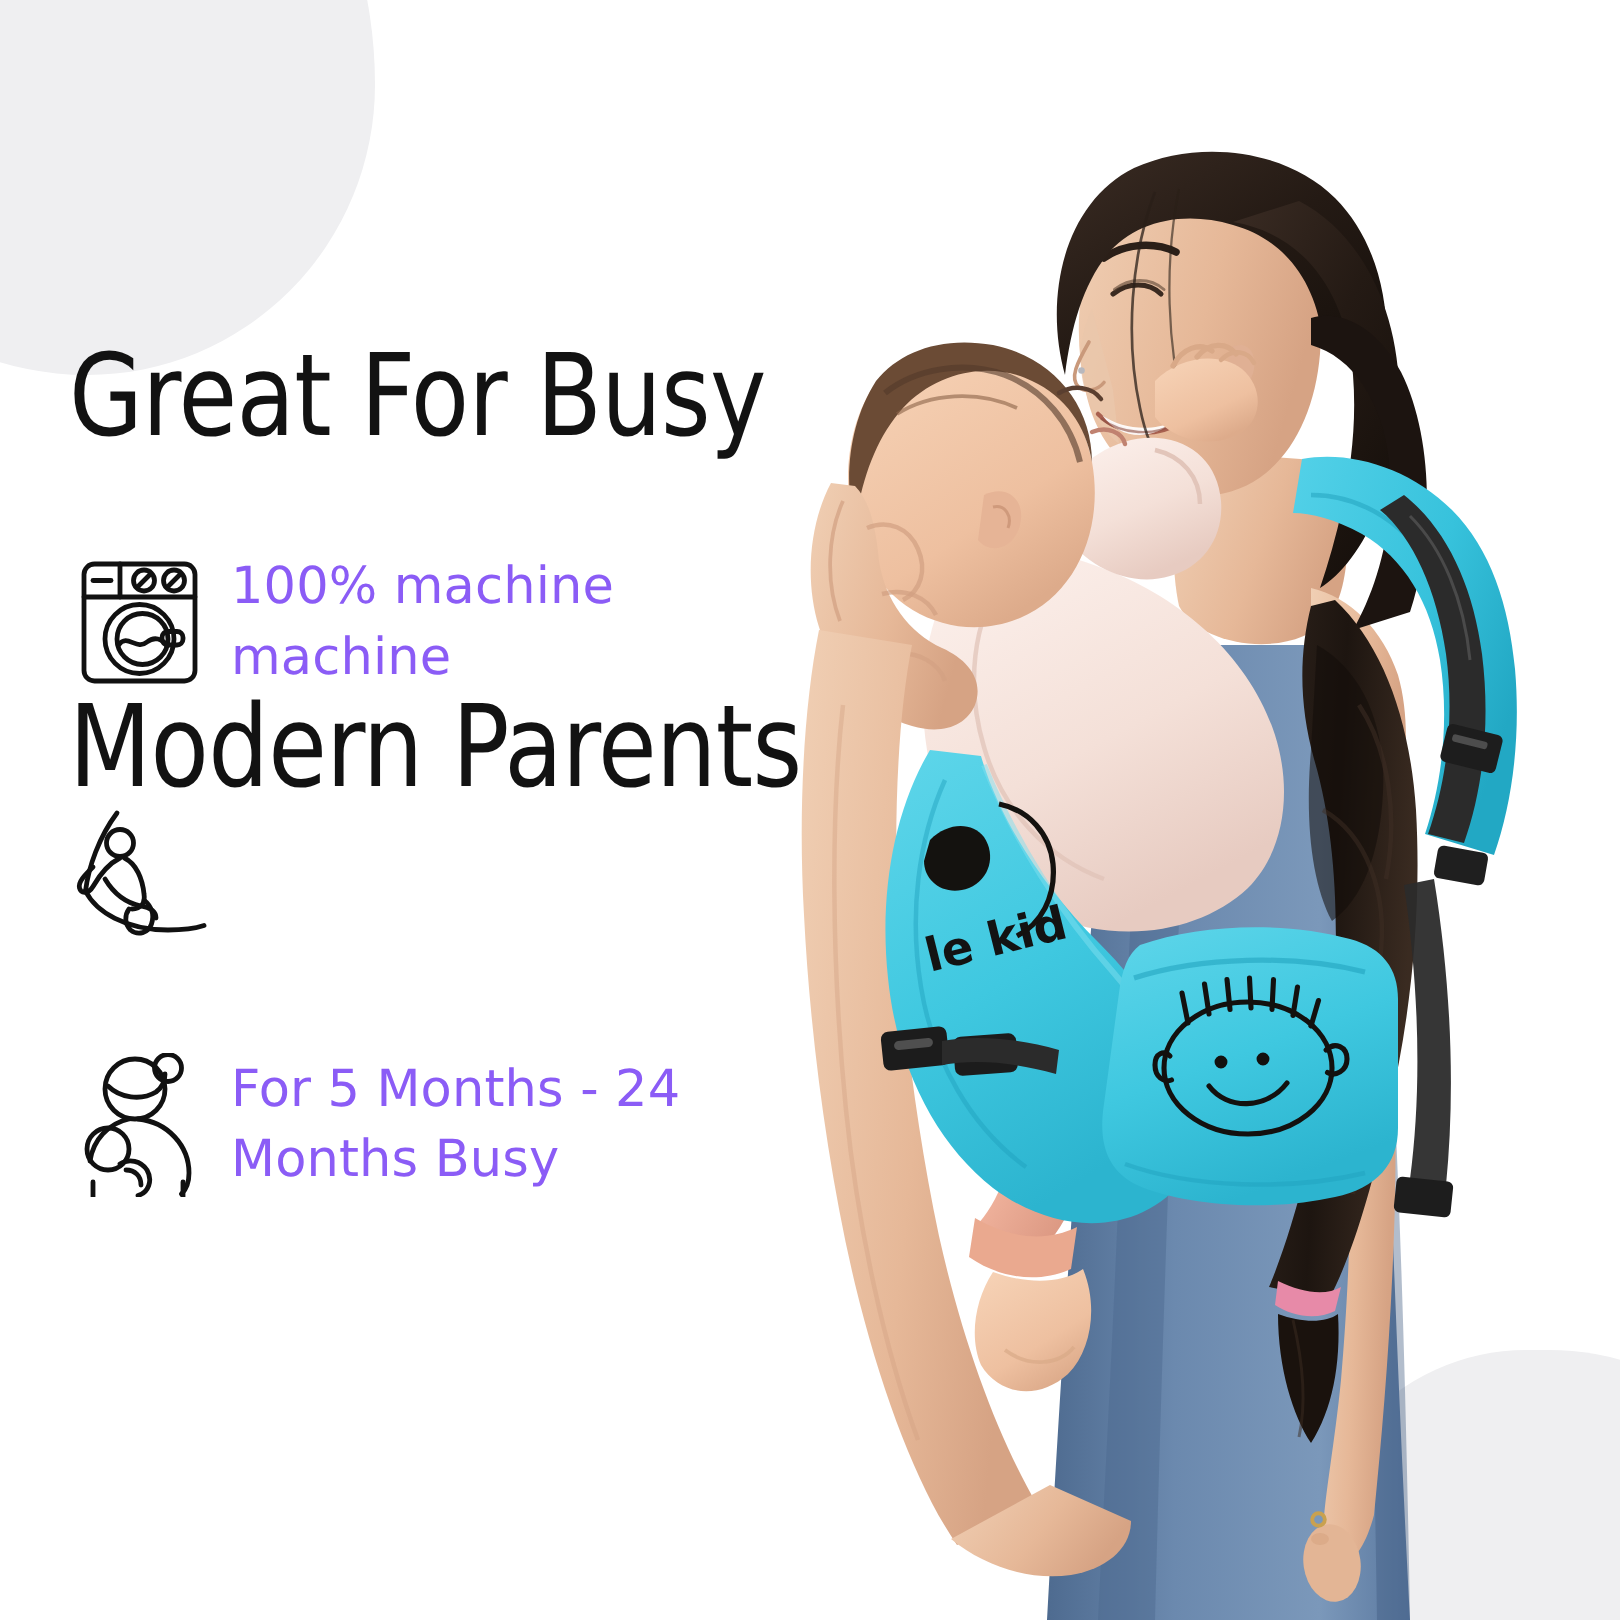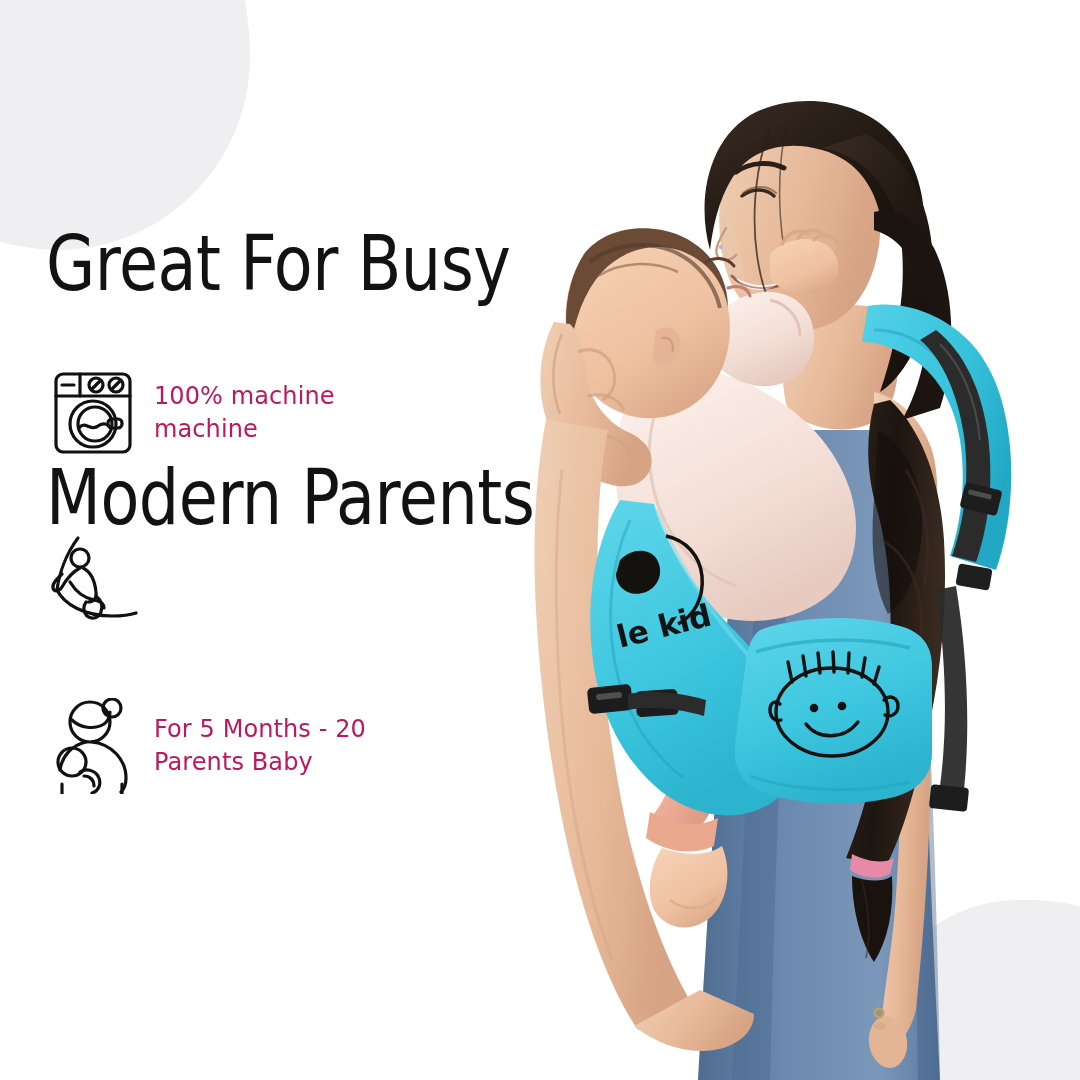--- a/index.html
+++ b/index.html
@@ -35,21 +35,21 @@
   }
   #headline .hl{display:block;}
 
   
   #features{position:absolute;left:50px;top:368px;width:500px;}
   .feature{display:flex;align-items:center;margin-bottom:72px;}
   .feat-icon{width:104px;flex:0 0 104px;display:flex;align-items:center;justify-content:flex-start;}
   .feat-icon svg{display:block;}
   .feat-label{
     font-family:"DejaVu Sans","Liberation Sans",sans-serif;
-    font-size:24px;line-height:1.38;color:#be185d;
+    font-size:34px;line-height:1.38;color:#8b5cf6;
     font-weight:400;letter-spacing:0.1px;
     max-width:360px;
   }
 
   
   #photo{position:absolute;left:470px;top:0;width:610px;height:1080px;}
   #photo svg{display:block;}
 </style>
 </head>
 <body>
@@ -397,19 +397,19 @@
           <path d="M42 44 C 62 46, 76 62, 76 80 C 76 86, 74 91, 71 94"></path>
           <path d="M36 44 C 22 47, 12 58, 10 72"></path>
           <circle cx="22" cy="64" r="14"></circle>
           <path d="M30 74 C 36 70, 44 72, 48 78 C 52 85, 49 93, 42 95"></path>
           <path d="M34 78 C 40 78, 44 82, 44 88"></path>
           <path d="M12 86 L 12 96"></path>
           <path d="M72 86 L 72 96"></path>
         </svg>
       </div>
       <div class="feat-label">
-        <span>For 5 Months - 20</span><br>
-        <span>Parents Baby</span>
+        <span>For 5 Months - 24</span><br>
+        <span>Months Busy</span>
       </div>
     </div>
 
   </div>
 </div>
 
 </body></html>

